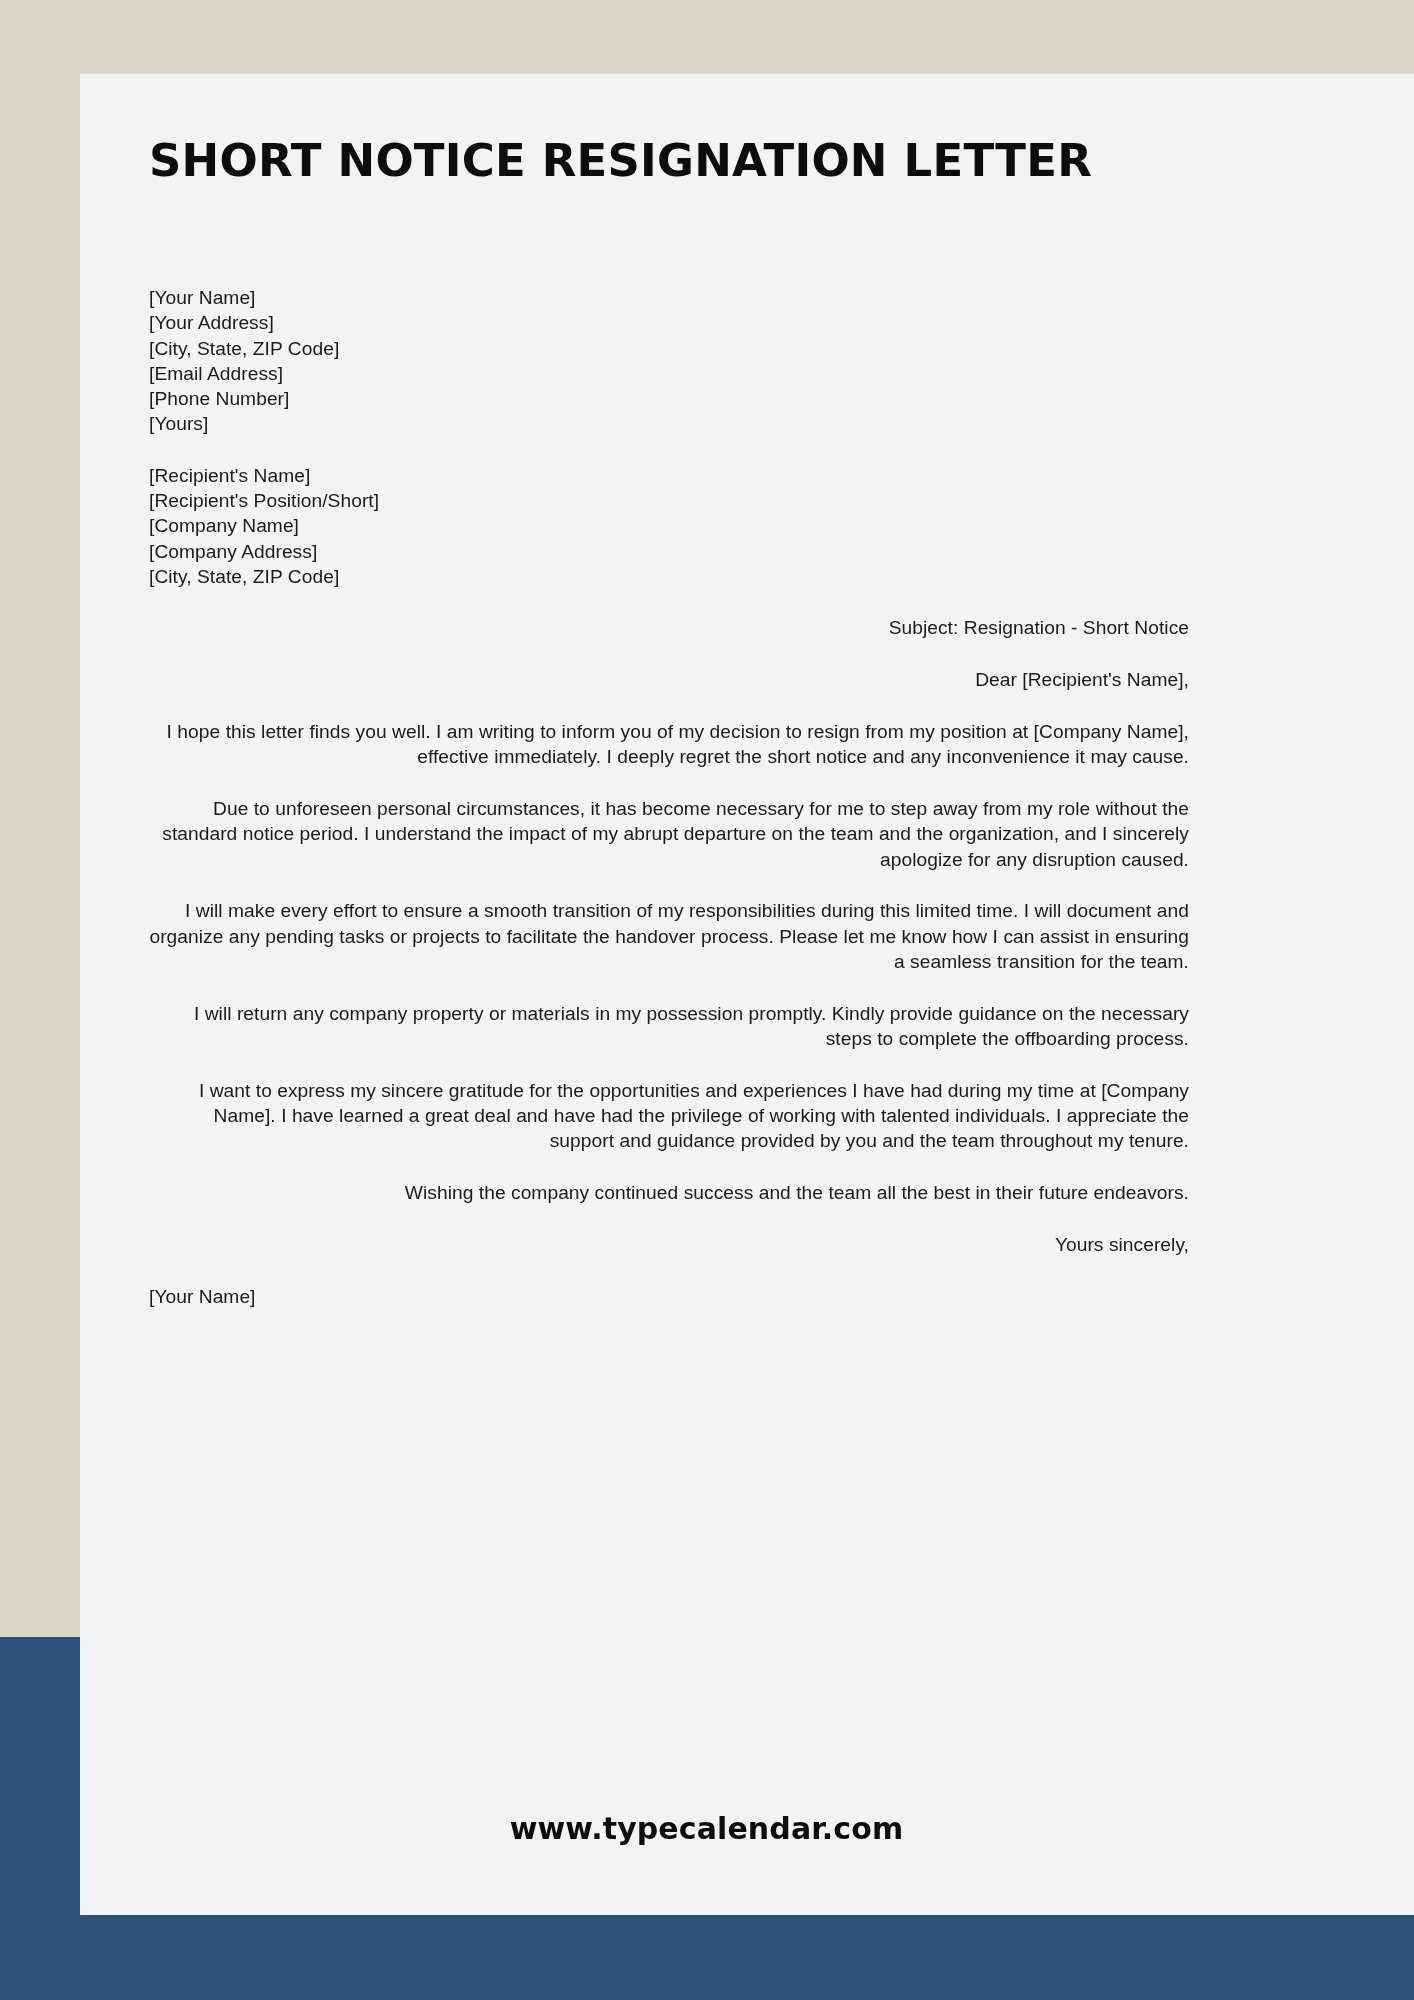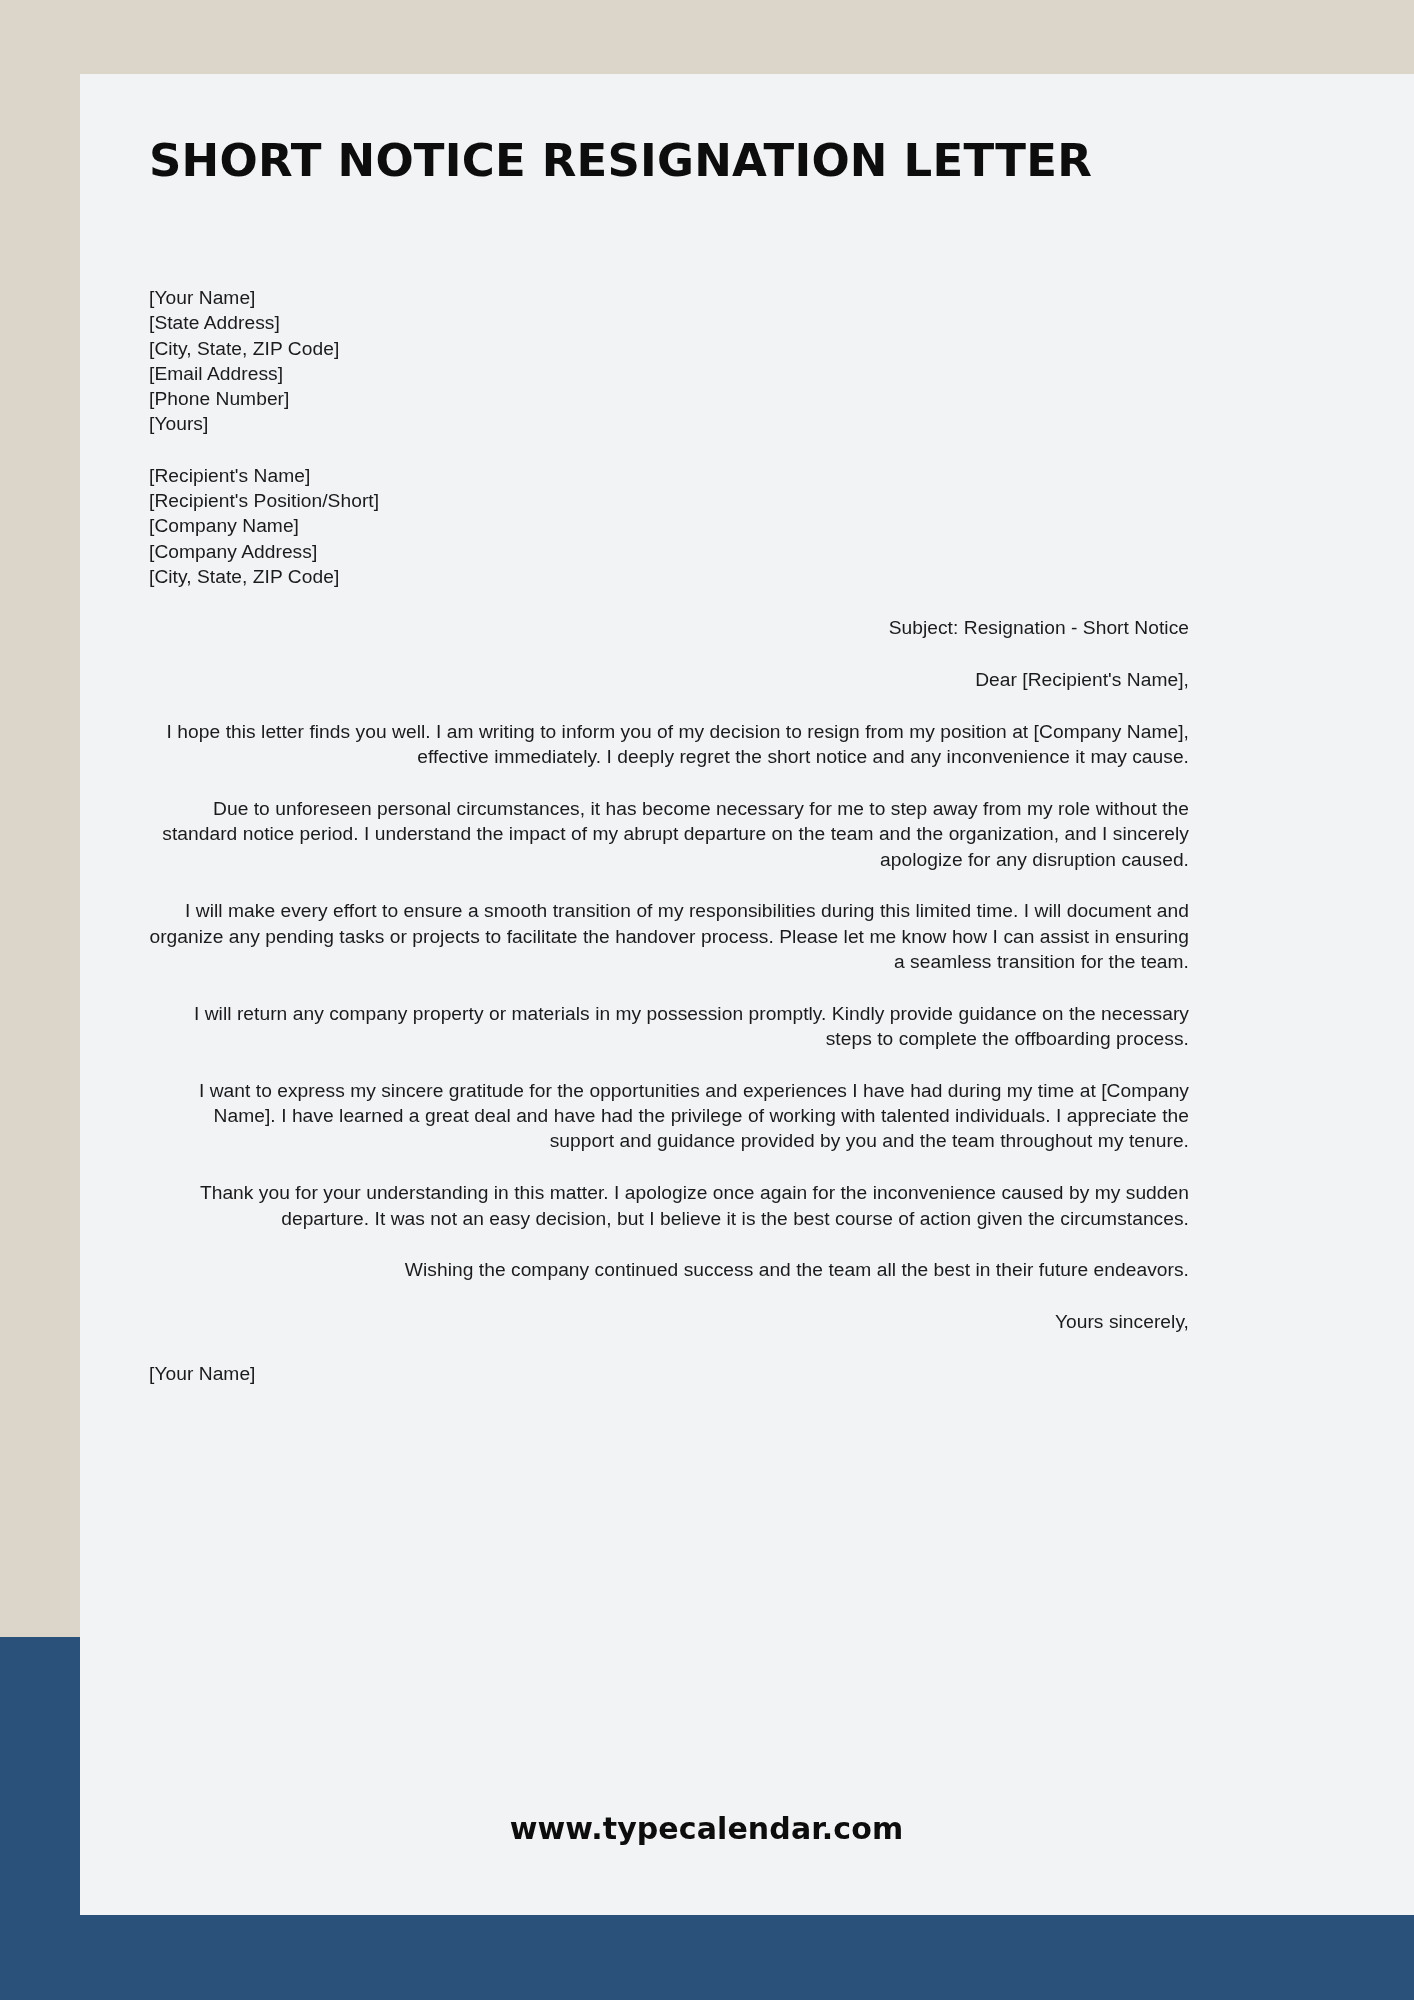--- a/index.html
+++ b/index.html
@@ -120,21 +120,21 @@
 
 <div id="letter-page">
   <div id="letter-inner">
 
     <h1 id="doc-title">SHORT NOTICE RESIGNATION LETTER</h1>
 
     <div id="letter-body">
 
       <div class="addr-block">
         <span class="addr-line">[Your Name]</span>
-        <span class="addr-line">[State Address]</span>
+        <span class="addr-line">[Your Address]</span>
         <span class="addr-line">[City, State, ZIP Code]</span>
         <span class="addr-line">[Email Address]</span>
         <span class="addr-line">[Phone Number]</span>
         <span class="addr-line">[Yours]</span>
       </div>
 
       <div class="addr-block">
         <span class="addr-line">[Recipient's Name]</span>
         <span class="addr-line">[Recipient's Position/Short]</span>
         <span class="addr-line">[Company Name]</span>
@@ -144,21 +144,20 @@
 
       <p class="para">Subject: Resignation - Short Notice</p>
 
       <p class="para">Dear [Recipient's Name],</p>
 
       <p class="para">I hope this letter finds you well. I am writing to inform you of my decision to resign from my position at [Company Name], effective immediately. I deeply regret the short notice and any inconvenience it may cause.</p>
       <p class="para">Due to unforeseen personal circumstances, it has become necessary for me to step away from my role without the standard notice period. I understand the impact of my abrupt departure on the team and the organization, and I sincerely apologize for any disruption caused.</p>
       <p class="para">I will make every effort to ensure a smooth transition of my responsibilities during this limited time. I will document and organize any pending tasks or projects to facilitate the handover process. Please let me know how I can assist in ensuring a seamless transition for the team.</p>
       <p class="para">I will return any company property or materials in my possession promptly. Kindly provide guidance on the necessary steps to complete the offboarding process.</p>
       <p class="para">I want to express my sincere gratitude for the opportunities and experiences I have had during my time at [Company Name]. I have learned a great deal and have had the privilege of working with talented individuals. I appreciate the support and guidance provided by you and the team throughout my tenure.</p>
-      <p class="para">Thank you for your understanding in this matter. I apologize once again for the inconvenience caused by my sudden departure. It was not an easy decision, but I believe it is the best course of action given the circumstances.</p>
       <p class="para">Wishing the company continued success and the team all the best in their future endeavors.</p>
 
       <p class="para">Yours sincerely,</p>
 
       <div class="sign-block">
         <span class="sign-line">[Your Name]</span>
       </div>
 
     </div>
   </div>

